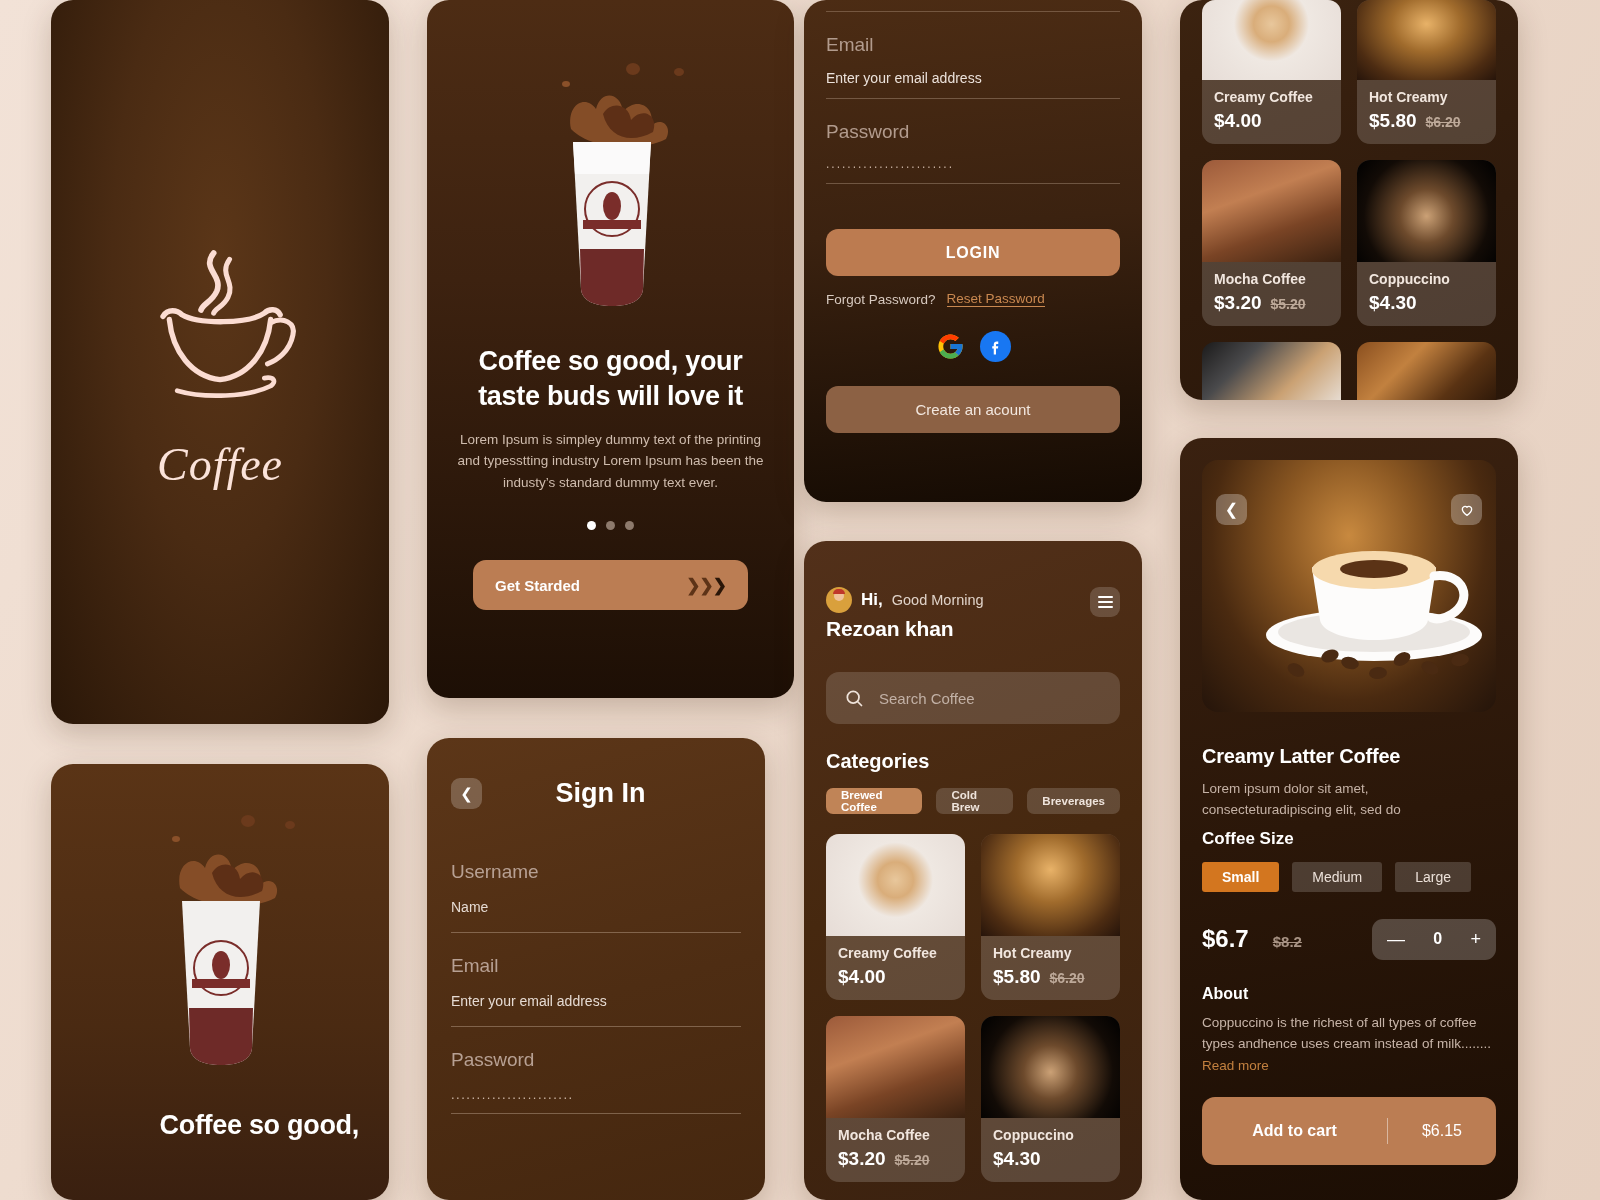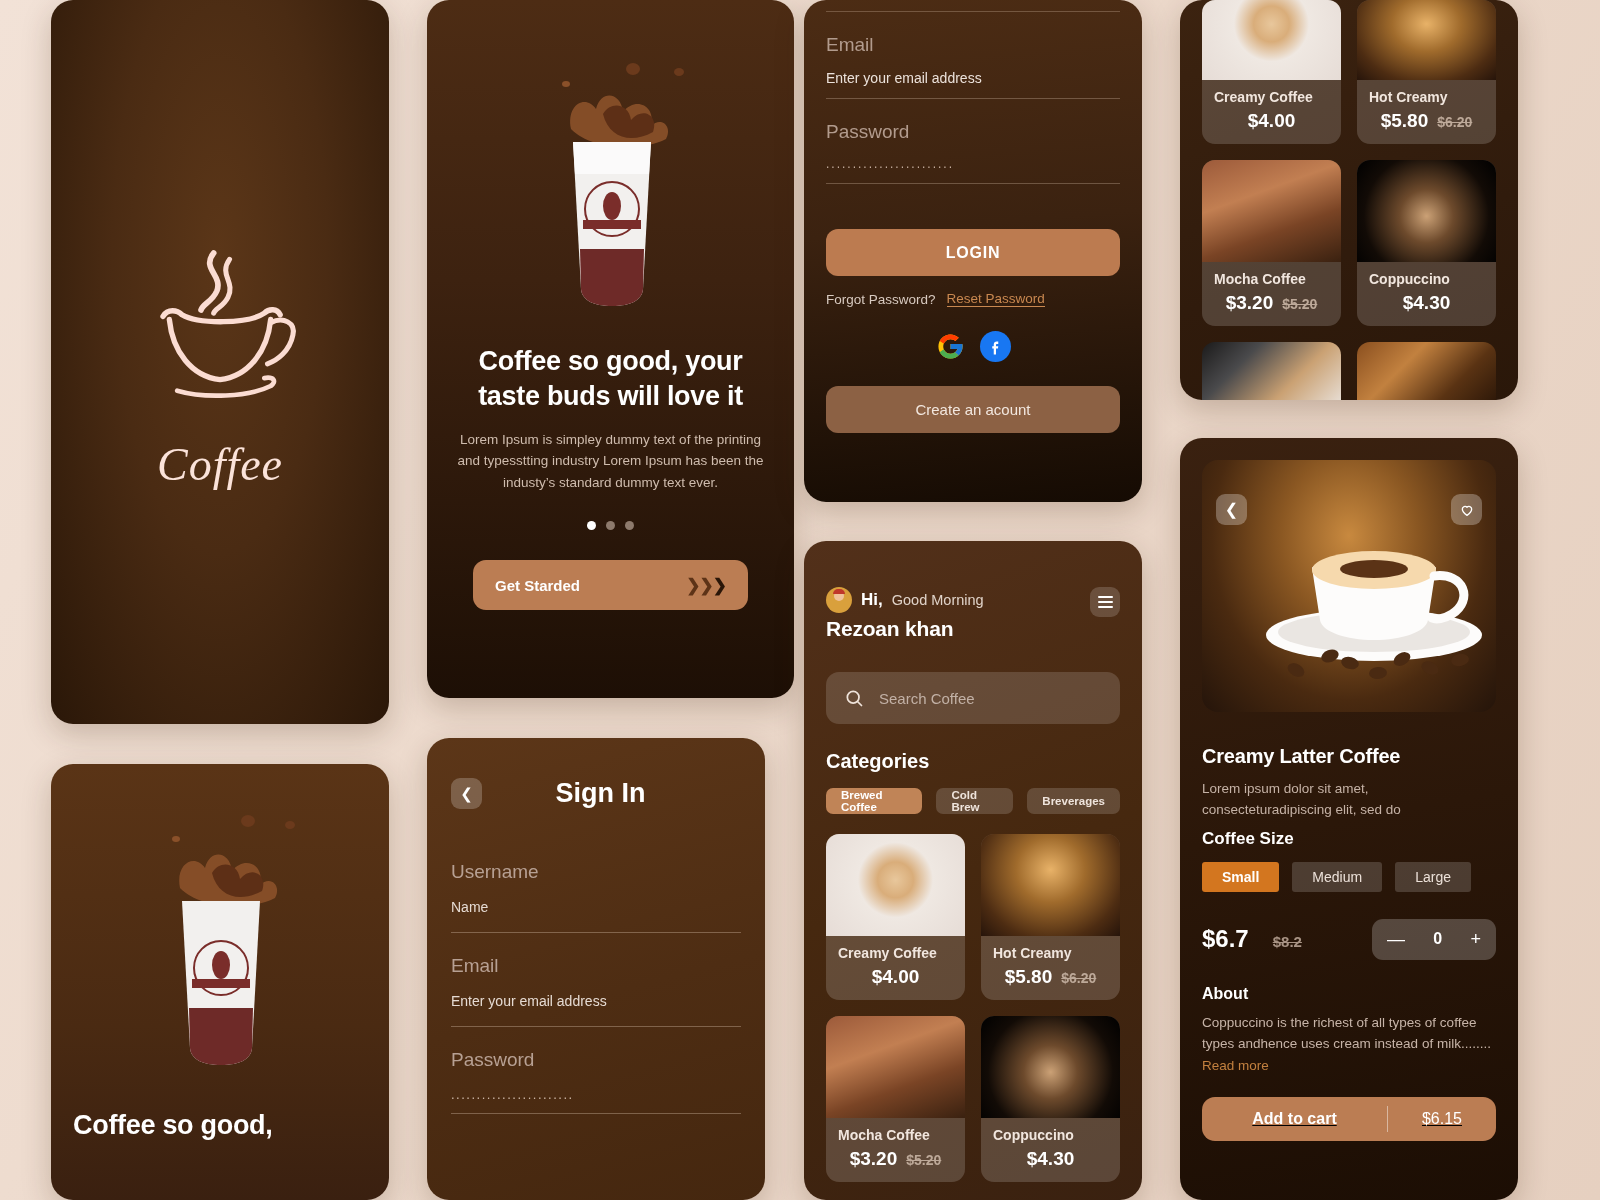--- a/index.html
+++ b/index.html
@@ -38,21 +38,21 @@
   .cta { margin-top:30px; width:275px; height:50px; border-radius:13px;
     background:#bb7d53; display:flex; align-items:center; justify-content:space-between;
     padding:0 22px; cursor:pointer; }
   .cta span.lbl { color:#fff; font-size:15px; font-weight:bold; }
   .chevs { color:#5d3317; font-size:17px; letter-spacing:-1px; font-weight:bold;}
   .chevs .c3 { color:#2a1608; }
 
   
   #onboard2 { left:51px; top:764px; width:338px; height:436px;
     background:linear-gradient(180deg,#5a3416 0%, #4a2a12 60%, #3a2010 100%);
-    padding:22px 22px 0; display:flex; flex-direction:column; align-items:flex-start;}
+    padding:22px 30px 0; display:flex; flex-direction:column; align-items:flex-end;}
   #onboard2 .headline { font-size:27px; }
 
   
   #signin { left:427px; top:738px; width:338px; height:462px;
     background:linear-gradient(165deg,#5c3618 0%, #4e2d13 55%, #45270f 100%);
     padding:40px 24px 0; }
   .si-head { display:flex; align-items:center; gap:18px; margin-bottom:52px;}
   .back-sq { width:31px; height:31px; border-radius:9px; background:rgba(255,255,255,.22);
     display:flex; align-items:center; justify-content:center; color:#fff; font-size:15px; cursor:pointer;}
   .si-title { font-size:27px; font-weight:bold; color:#fff; flex:1; text-align:center; margin-right:40px;}
@@ -113,21 +113,21 @@
   .chips { display:flex; gap:14px; margin-top:15px; }
   .chip { height:26px; padding:0 15px; border-radius:7px; background:rgba(255,255,255,.16);
     display:flex; align-items:center; justify-content:center; font-size:11.5px;
     font-weight:bold; color:#efe4dc; cursor:pointer; }
   .chip.sel { background:#c08457; color:#fff; }
   .grid { display:grid; grid-template-columns:1fr 1fr; gap:16px; margin-top:20px; }
   .pcard { border-radius:13px; overflow:hidden; background:rgba(255,255,255,.17); }
   .pthumb { height:102px; }
   .pmeta { padding:9px 12px 12px; }
   .pname { font-size:14px; font-weight:bold; color:#f1e6de; }
-  .prow { display:flex; align-items:baseline; gap:9px; margin-top:5px;justify-content:center; }
+  .prow { display:flex; align-items:baseline; gap:9px; margin-top:5px; }
   .pprice { font-size:19px; font-weight:bold; color:#fff; }
   .pold { font-size:14px; font-weight:bold; color:#bda999; text-decoration:line-through; }
 
   
   #gridpanel { left:1180px; top:0px; width:338px; height:400px;
     background:linear-gradient(160deg,#3c2310 0%, #301b0c 60%, #2a1709 100%);
     padding:0 22px; }
   #gridpanel .grid { margin-top:0; }
   #gridpanel .pcard:nth-child(-n+2) .pthumb { height:80px; }
 
@@ -152,22 +152,22 @@
   .pr-left { display:flex; align-items:baseline; gap:24px;text-align:center; }
   .pr-now { font-size:24px; font-weight:bold; color:#fff; }
   .pr-old { font-size:15px; font-weight:bold; color:#a89384; text-decoration:line-through; }
   .stepper { width:124px; height:41px; border-radius:11px; background:rgba(255,255,255,.22);
     display:flex; align-items:center; justify-content:space-between; padding:0 15px; }
   .stepper .sgn { color:#fff; font-size:18px; cursor:pointer; line-height:1; }
   .stepper .qty { color:#fff; font-size:16px; font-weight:bold; }
   .about-t { font-size:16px; font-weight:bold; color:#fff; margin-top:25px; }
   .about-b { font-size:13.5px; color:#c7b4a8; line-height:1.58; margin-top:9px; }
   .about-b .more { color:#c2803f; cursor:pointer; }
-  .cartbtn { margin-top:21px; height:44px; border-radius:13px; background:#bb7d53;
-    display:flex; align-items:center; cursor:pointer;text-decoration:underline; }
+  .cartbtn { margin-top:21px; height:68px; border-radius:13px; background:#bb7d53;
+    display:flex; align-items:center; cursor:pointer; }
   .cartbtn .lbl { flex:1; text-align:center; color:#fff; font-size:16px; font-weight:bold; }
   .cartbtn .div { width:1px; height:26px; background:rgba(255,255,255,.45); }
   .cartbtn .amt { width:108px; text-align:center; color:#fff; font-size:16px; }
 </style>
 </head>
 <body>
 
 <div class="stage">
 
   <div class="panel" id="splash">

